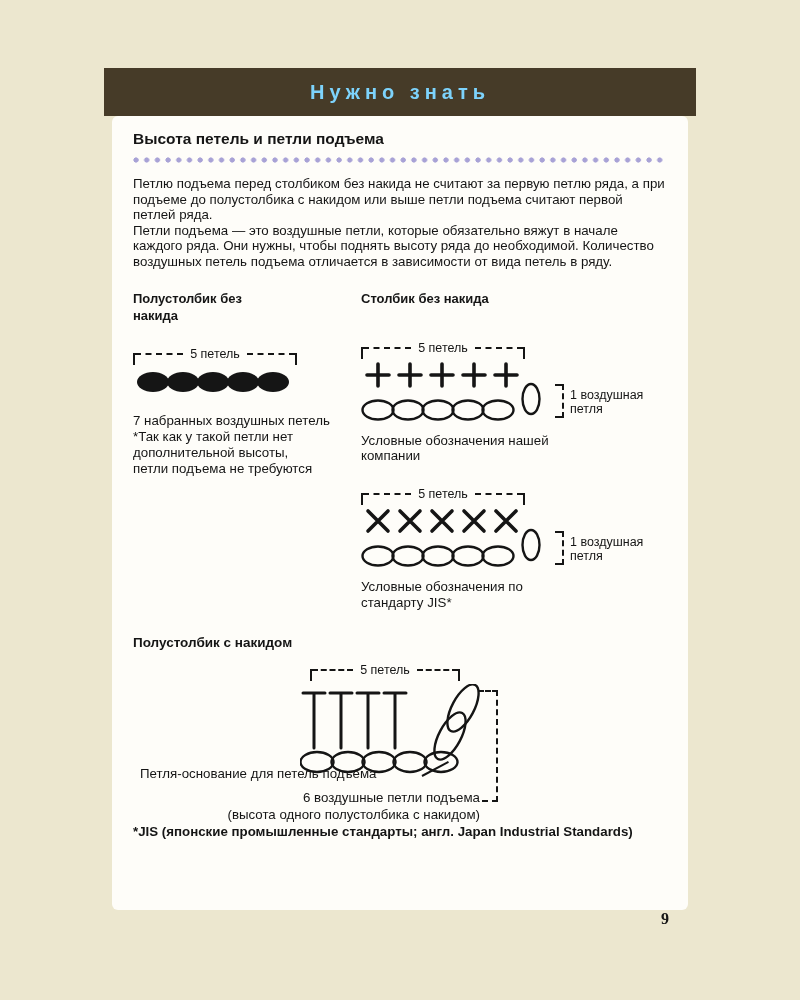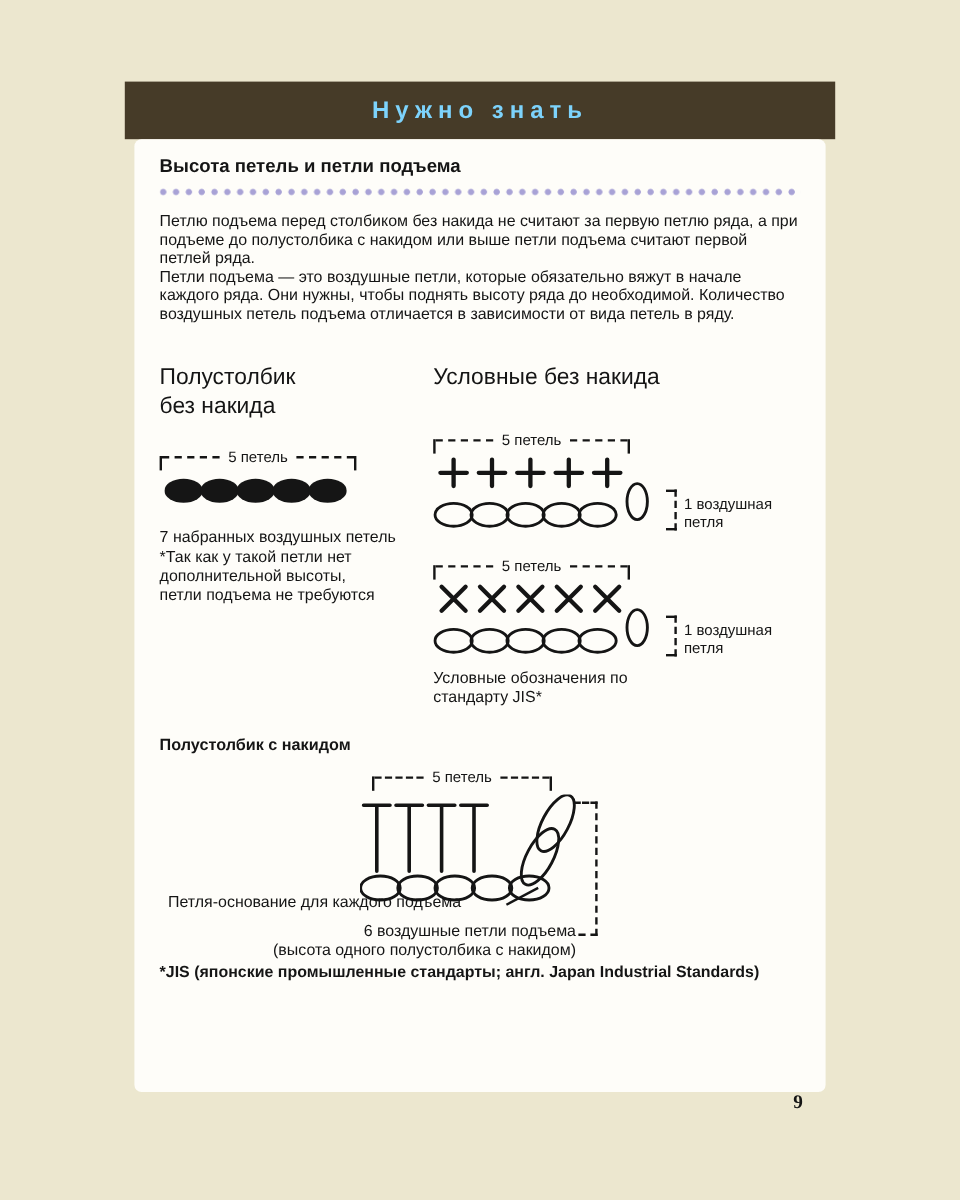--- a/index.html
+++ b/index.html
@@ -15,33 +15,33 @@
   .content { position:absolute; left:112px; top:116px; width:576px; height:794px;
     background:#fefdf9; border-radius:6px; padding:14px 21px 10px; }
   .section-title { font-size:15.5px; font-weight:bold; margin-bottom:9px; }
   .dots { height:6px; margin-bottom:13px;
     background-image:radial-gradient(circle at 3px 3px, #a8a2d6 2.3px, rgba(0,0,0,0) 2.9px);
     background-size:10.7px 6px; background-repeat:repeat-x; }
   .body-text { font-size:13.3px; line-height:1.17; }
   .columns { display:flex; margin-top:22px; }
   .col-left { width:228px; }
   .col-right { flex:1; }
-  .col-heading { font-size:19px; font-weight:normal; line-height:1.25;margin-top:12px; }
+  .col-heading { font-size:13px; font-weight:bold; line-height:1.25; }
   .left-heading-width { width:115px; }
   .bracket { display:flex; align-items:center; height:16px; width:164px; }
   .bracket .dash { flex:1; border-top:2px dashed #151515; height:0; }
   .bracket .tick { width:0; height:12px; border-left:2px dashed #151515; transform:translateY(5px); }
   .bracket .bracket-label { padding:0 7px; font-size:12.5px; white-space:nowrap; }
   .left-bracket { margin-top:22px; }
   .chain-svg { display:block; margin-top:7px; margin-left:4px; }
   .left-caption { margin-top:18px; width:198px; font-size:13.3px; line-height:1.2; }
   .left-note { margin-top:0; width:185px; font-size:13.3px; line-height:1.2; }
   .diagram-block-1 { margin-top:32px; }
   .diagram-block-2 { margin-top:22px; }
-  .diagram-row { display:flex; align-items:flex-end; margin-top:3px; }
+  .diagram-row { display:flex; align-items:center; margin-top:3px; }
   .side-bracket { width:9px; height:34px; margin-left:2px; margin-top:21px;
     border-top:2px dashed #151515; border-right:2px dashed #151515; border-bottom:2px dashed #151515; }
   .side-label { margin-left:6px; margin-top:23px; width:92px; font-size:12.5px; line-height:1.15; }
   .right-caption { margin-top:10px; width:190px; font-size:13.3px; line-height:1.2; }
   .bottom-heading { margin-top:24px; text-align:left; font-size:13.5px; font-weight:bold; }
   .bottom-diagram { position:relative; width:520px; height:170px; margin:4px auto 0; }
   .bottom-bracket { position:absolute; left:170px; top:8px; width:150px; }
   .bottom-svg { position:absolute; left:160px; top:30px; }
   .leader-h { position:absolute; border-top:2px dashed #151515; height:0; }
   .leader-v { position:absolute; border-left:2px dashed #151515; width:0; }
@@ -92,21 +92,21 @@
           <ellipse cx="106" cy="13" rx="16" ry="10"></ellipse>
           <ellipse cx="136" cy="13" rx="16" ry="10"></ellipse>
         </g>
       </svg>
 
       <p class="left-caption">7 набранных воздушных петель</p>
       <p class="left-note">*Так как у такой петли нет дополнительной высоты, петли подъема не требуются</p>
     </div>
 
     <div class="col-right">
-      <h2 class="col-heading">Условные без накида</h2>
+      <h2 class="col-heading">Столбик без накида</h2>
 
       <div class="diagram-block-1">
         <div class="bracket">
           <span class="tick"></span>
           <span class="dash"></span>
           <span class="bracket-label">5 петель</span>
           <span class="dash"></span>
           <span class="tick"></span>
         </div>
         <div class="diagram-row">
@@ -123,20 +123,21 @@
               <ellipse cx="47" cy="51" rx="15.5" ry="9.5"></ellipse>
               <ellipse cx="77" cy="51" rx="15.5" ry="9.5"></ellipse>
               <ellipse cx="107" cy="51" rx="15.5" ry="9.5"></ellipse>
               <ellipse cx="137" cy="51" rx="15.5" ry="9.5"></ellipse>
             </g>
             <ellipse cx="170" cy="40" rx="8.5" ry="15" fill="none" stroke="#151515" stroke-width="2.4"></ellipse>
           </svg>
           <div class="side-bracket"></div>
           <div class="side-label">1 воздушная петля</div>
         </div>
+        <p class="right-caption">Условные обозначения нашей компании</p>
       </div>
 
       <div class="diagram-block-2">
         <div class="bracket">
           <span class="tick"></span>
           <span class="dash"></span>
           <span class="bracket-label">5 петель</span>
           <span class="dash"></span>
           <span class="tick"></span>
         </div>
@@ -195,21 +196,21 @@
         <ellipse cx="150" cy="52" rx="26" ry="11" transform="rotate(-62 150 52)"></ellipse>
         <ellipse cx="163" cy="24" rx="26" ry="11" transform="rotate(-62 163 24)"></ellipse>
       </g>
     </svg>
 
     <div class="leader-h" id="leader-top"></div>
     <div class="leader-v" id="leader-vert"></div>
     <div class="leader-h" id="leader-bottom"></div>
     <div class="leader-solid"></div>
 
-    <div class="base-label">Петля-основание для каждого подъема</div>
+    <div class="base-label">Петля-основание для петель подъема</div>
     <div class="lift-label">
       <div>6 воздушные петли подъема</div>
       <div>(высота одного полустолбика с накидом)</div>
     </div>
   </div>
 
   <p class="footnote">*JIS (японские промышленные стандарты; англ. Japan Industrial Standards)</p>
 </div>
 
 <div class="page-number">9</div>

